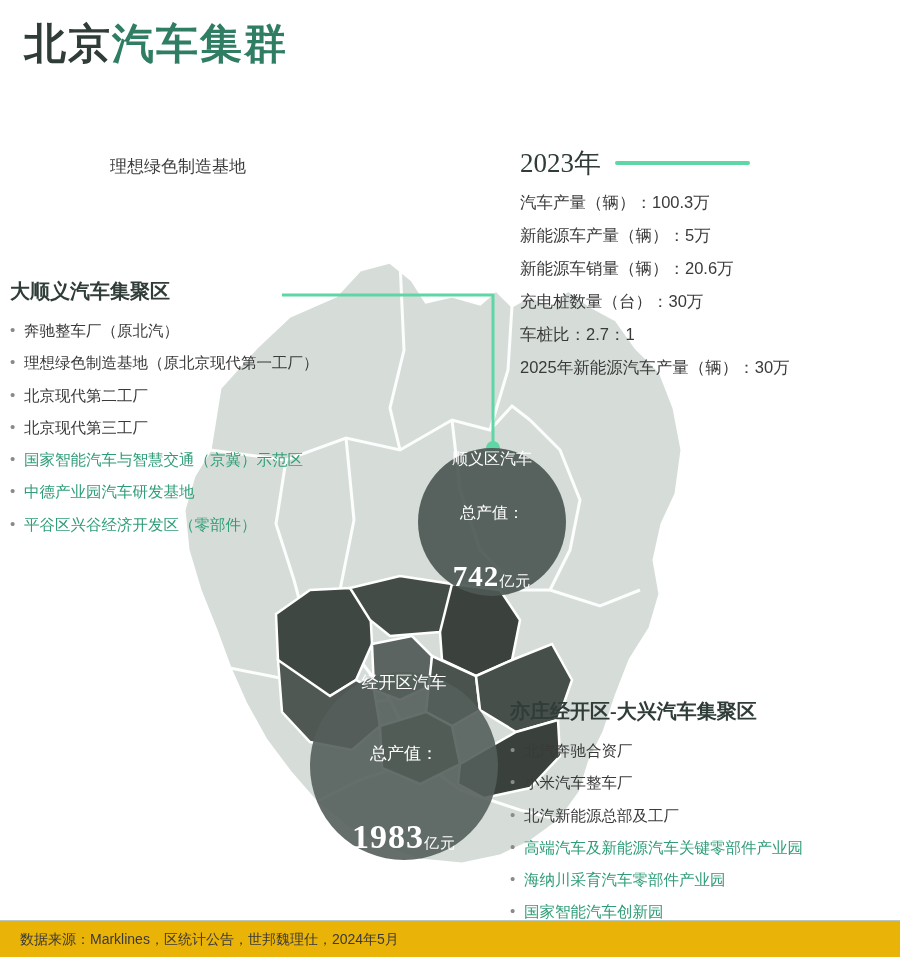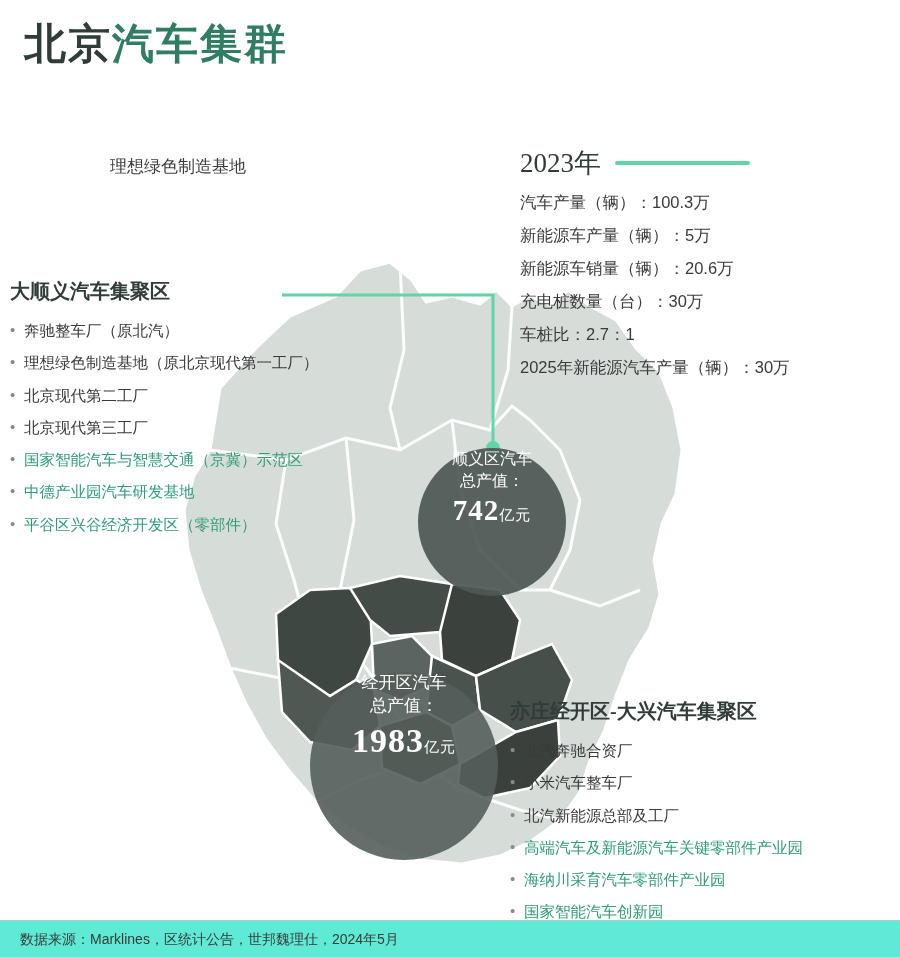--- a/index.html
+++ b/index.html
@@ -121,21 +121,21 @@
   }
 
   
   .bubble {
     position: absolute;
     border-radius: 50%;
     color: #ffffff;
     display: flex;
     flex-direction: column;
     align-items: center;
-    justify-content: flex-start;
+    justify-content: space-between;
     text-align: center;
     line-height: 1.35;
   }
   #bubble-shunyi {
     left: 418px; top: 448px;
     width: 148px; height: 148px;
     background: rgba(78,88,84,0.93);
     font-size: 16px;
   }
   #bubble-jingkai {
@@ -159,21 +159,21 @@
 
   
   #footer {
     position: absolute;
     left: 0; bottom: 0;
     width: 900px;
     border-top: 1px solid #b9c7c1;
     padding: 10px 20px 8px 20px;
     font-size: 14px;
     color: #3a3a3a;
-    background: #5eead4;
+    background: #eab308;
   }
 </style>
 </head>
 <body>
 
 <div id="title">
   <span class="part-dark">北京</span><span class="part-green">汽车集群</span>
 </div>
 
 <div id="map-wrap">

